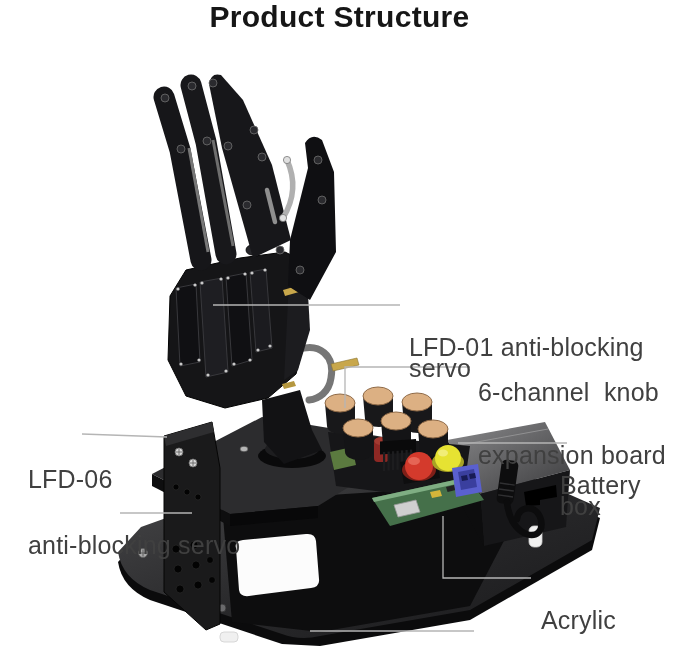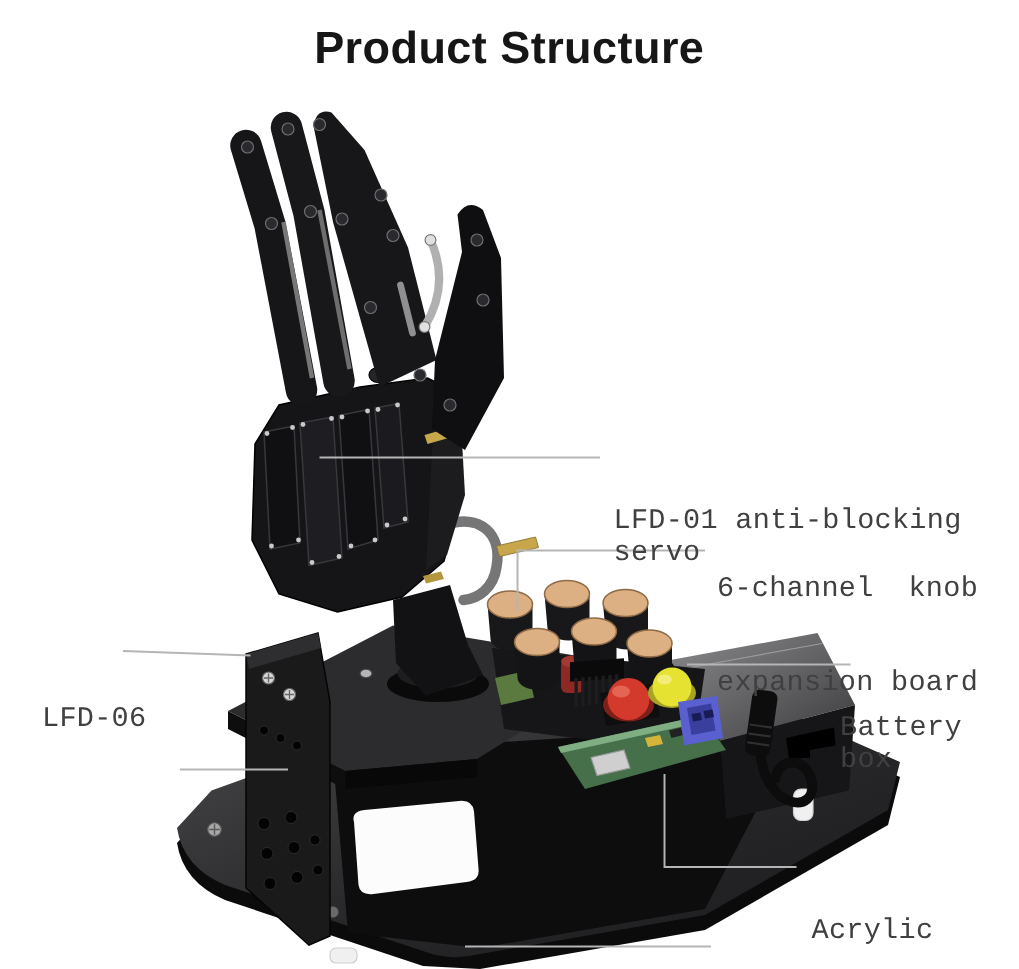--- a/index.html
+++ b/index.html
@@ -2,28 +2,28 @@
 <html style="--background: #ffffff; --title-text: #161616; --label-text: #404040; --callout-line: #b5b5b5; --robot-body: #141416; --knob-top: #dcb083; --button-red: #d43a2c; --button-yellow: #e6e232; --component-blue: #5a60cf; --pcb-green: #45704a; --battery-gray: #6e6e70; --foot-white: #f0f0f0;"><head>
 <meta charset="utf-8">
 <title>Product Structure</title>
 <style>
   html,body{margin:0;padding:0;background:#fff;}
   .stage{
     position:relative;width:679px;height:646px;background:var(--background,#fff);
     font-family:"Liberation Sans",sans-serif;overflow:hidden;
   }
   .title{
-    position:absolute;top:0;left:0;right:0;margin:16px;
+    position:absolute;top:0;left:0;right:0;margin:0;
     text-align:center;font-size:30px;font-weight:700;letter-spacing:.3px;
     color:var(--title-text,#161616);
   }
   .art{position:absolute;left:0;top:0;}
   .label{
-    position:absolute;font-size:19px;line-height:21px;letter-spacing:.2px;
-    color:var(--label-text,#404040);white-space:pre-wrap;font-family:Liberation Mono, monospace;
+    position:absolute;font-size:25px;line-height:21px;letter-spacing:.2px;
+    color:var(--label-text,#404040);white-space:pre-wrap;
   }
   .label.two{line-height:22px;}
 </style>
 </head>
 <body>
 
 <div class="stage">
 
   <h1 class="title">Product Structure</h1>
 
@@ -285,20 +285,21 @@
     <div>6-channel  knob</div>
     <div>expansion board</div>
   </div>
 
   <div class="label" style="left:560px;top:433px;">
     <div>Battery box</div>
   </div>
 
   <div class="label two" style="left:3px;top:424px;margin-left:25px;">
     <div>LFD-06</div>
+    <div>anti-blocking servo</div>
   </div>
 
 
   <div class="label" style="left:541px;top:568px;">
     <div>Acrylic</div>
   </div>
 
   <div class="label" style="left:484px;top:621px;">
     
   </div>

